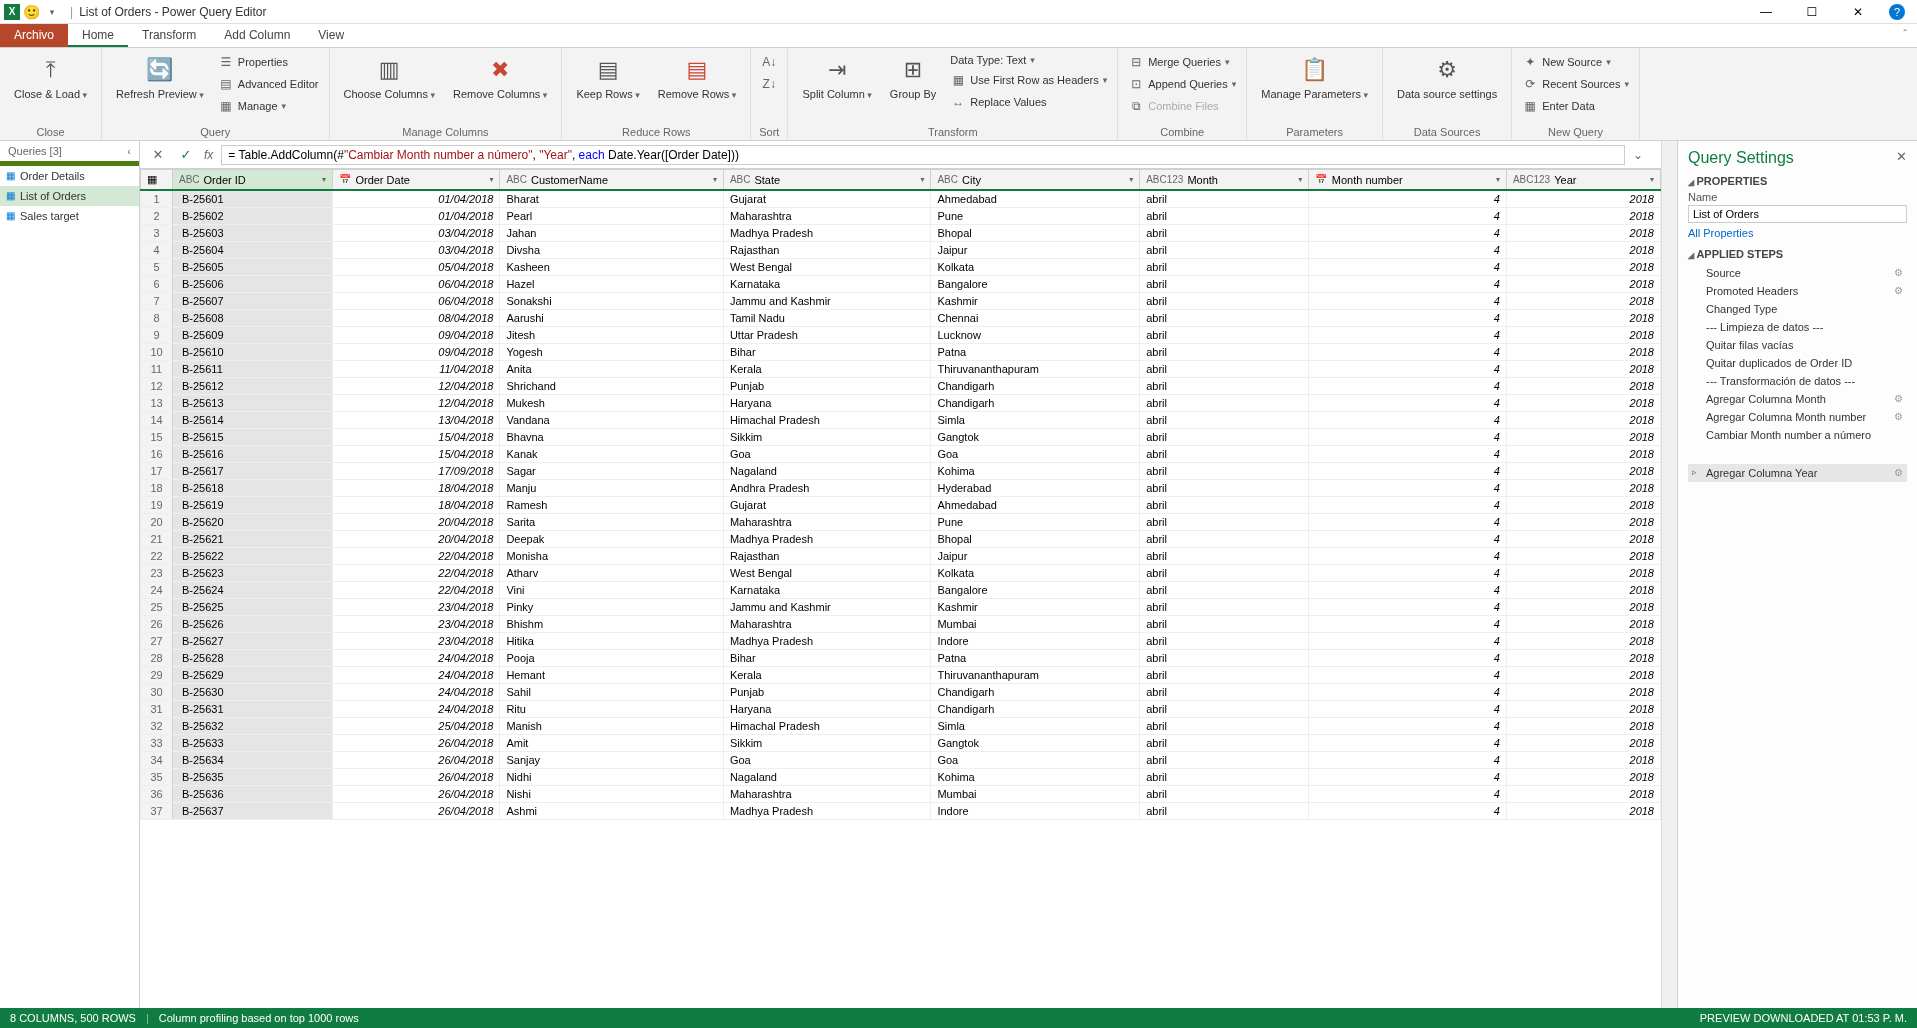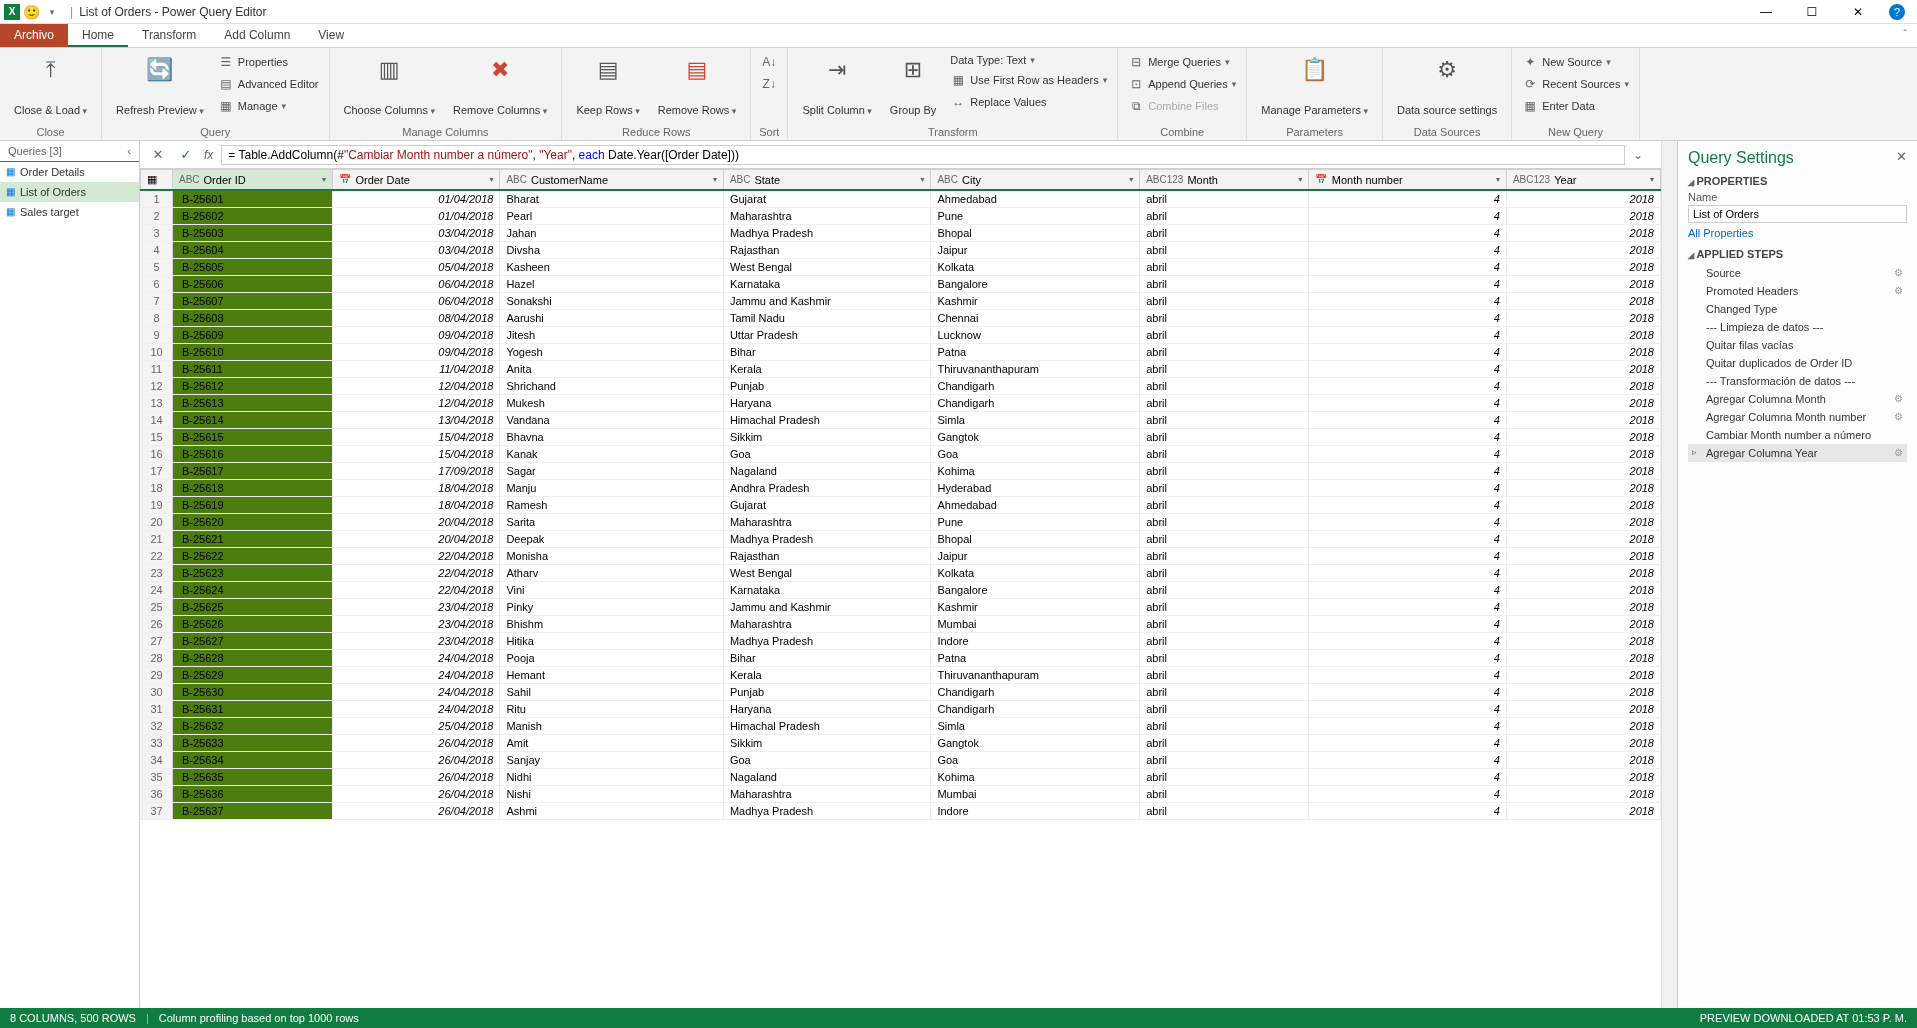--- a/index.html
+++ b/index.html
@@ -19,31 +19,31 @@
 .tabbar .tab { padding: 4px 14px; font-size: 12px; color:#444; cursor:pointer; }
 .tabbar .tab.active-red { background:#b7472a; color:#fff; }
 .tabbar .collapse { margin-left:auto; padding:4px 10px; font-size:11px; color:#666;}
 
 .ribbon { height: 93px; display:flex; background:#f3f3f3; border-bottom:1px solid #d0d0d0; }
 .rgroup { border-right:1px solid #e0e0e0; padding:4px 8px 2px 8px; display:flex; flex-direction:column; }
 .rgroup .controls { flex:1; display:flex; align-items:flex-start; gap:6px; }
 .rgroup .grouplabel { text-align:center; font-size:11px; color:#666; padding-top:2px;}
 .bigbtn { display:flex; flex-direction:column; align-items:center; justify-content:flex-start; padding:2px 6px; min-width:48px; cursor:pointer;}
 .bigbtn .icon32 { width:32px; height:32px; display:flex; align-items:center; justify-content:center; font-size:22px; color:#555; }
-.bigbtn .lbl { font-size:11px; color:#333; text-align:center; line-height:1.1; margin-top:18px;}
+.bigbtn .lbl { font-size:11px; color:#333; text-align:center; line-height:1.1; margin-top:2px;}
 .smallbtn { display:flex; align-items:center; gap:4px; font-size:11px; color:#333; padding:2px 2px; cursor:pointer; white-space:nowrap;}
 .smallbtn .icon16 { width:16px; height:16px; display:inline-flex; align-items:center; justify-content:center; font-size:12px; color:#666;}
 .vstack { display:flex; flex-direction:column; gap:2px; }
 .smallbtn.disabled { color:#aaa; }
 .caret::after { content:" ▾"; font-size:9px; color:#666; }
 
 .content { display:flex; height: calc(100vh - 24px - 24px - 93px - 20px); }
 
 .queries-pane { width:140px; border-right:1px solid #d0d0d0; background:#fff; display:flex; flex-direction:column; }
-.queries-pane .qhdr { padding:4px 8px; font-size:11px; color:#666; display:flex; justify-content:space-between; border-bottom:1px solid #4d7c0f;}
+.queries-pane .qhdr { padding:4px 8px; font-size:11px; color:#666; display:flex; justify-content:space-between; border-bottom:5px solid #4d7c0f;}
 .queries-pane .qitem { padding:4px 8px 4px 20px; font-size:11px; color:#333; cursor:pointer; position:relative;}
 .queries-pane .qitem::before { content:"▦"; position:absolute; left:6px; font-size:10px; color:#0078d4;}
 .queries-pane .qitem.selected { background:#d4e8d4; }
 
 .main { flex:1; display:flex; flex-direction:column; overflow:hidden;}
 .formula-bar { height:28px; display:flex; align-items:center; padding:4px 8px; gap:8px; border-bottom:1px solid #d0d0d0; background:#fff;}
 .formula-bar .fbtn { width:20px; text-align:center; color:#666; cursor:pointer; font-size:13px;}
 .formula-bar .fx { font-style:italic; color:#666; font-size:12px;}
 .formula-bar .ftext { flex:1; font-family:Consolas, monospace; font-size:12px; border:1px solid #ccc; padding:2px 6px; background:#fff;}
 .formula-bar .ftext .m-kw { color:#000; }
@@ -52,37 +52,37 @@
 .formula-bar .expand { width:20px; color:#666; cursor:pointer;}
 
 .grid-wrap { flex:1; overflow:auto; position:relative;}
 table.grid { border-collapse:collapse; width:100%; font-size:11px; }
 table.grid th { background:#f3f3f3; border:1px solid #d0d0d0; padding:3px 6px; text-align:left; font-weight:normal; position:sticky; top:0;}
 table.grid th .hdr { display:flex; align-items:center; gap:4px;}
 table.grid th .typeicon { font-size:10px; color:#666; }
 table.grid th .dd { margin-left:auto; font-size:8px; color:#666; cursor:pointer;}
 table.grid td { border:1px solid #eee; padding:2px 6px; white-space:nowrap;}
 table.grid td.rownum { background:#f3f3f3; text-align:center; color:#666; border-right:1px solid #d0d0d0; width:32px;}
-table.grid td.selcol { background:#4d7c0f;padding-left:9px; }
+table.grid td.selcol { background:#e5e5e5;padding-left:9px; }
 table.grid td.num { text-align:right; font-style:italic; }
 table.grid th.rownum-h { width:32px; background:#f3f3f3; border:1px solid #d0d0d0;}
 .green-line td { border-top:2px solid #107c41 !important; }
 
 .settings-pane { width:240px; border-left:1px solid #d0d0d0; background:#fdfdfd; padding:8px 10px; overflow:auto;}
 .settings-pane h2 { font-size:16px; font-weight:normal; color:#107c41; margin-bottom:8px; display:flex; justify-content:space-between; align-items:flex-start;}
 .settings-pane h2 .closex { color:#666; font-size:13px; cursor:pointer;}
 .settings-pane .sect-title { font-size:11px; font-weight:bold; color:#444; margin:8px 0 4px 0;}
 .settings-pane .sect-title::before { content:"◢ "; font-size:8px; color:#666;}
 .settings-pane .plabel { font-size:11px; color:#555; margin-bottom:2px;}
 .settings-pane input.pname { width:100%; border:1px solid #ccc; padding:2px 4px; font-size:11px;}
 .settings-pane .link { color:#0066cc; font-size:11px; cursor:pointer; margin-top:4px; display:inline-block;}
 .steps { margin-top:4px;}
 .steps .step { padding:3px 6px 3px 18px; font-size:11px; color:#333; position:relative; cursor:pointer;}
 .steps .step .gear { position:absolute; right:4px; color:#999; font-size:10px;}
-.steps .step.selected { background:#e6e6e6; }
+.steps .step.selected { background:#e6e6e6;margin-top:20px; }
 .steps .step.selected::before { content:"▹"; position:absolute; left:4px; color:#666; font-size:9px;}
 
 .statusbar { height:20px; background:#107c41; color:#fff; display:flex; align-items:center; padding:0 10px; font-size:11px; }
 .statusbar .sep2 { margin:0 10px; opacity:0.5;}
 .statusbar .right { margin-left:auto; }
 .vscroll { width:16px; background:#f0f0f0; border-left:1px solid #ddd;}
 </style>
 </head>
 <body>
 

